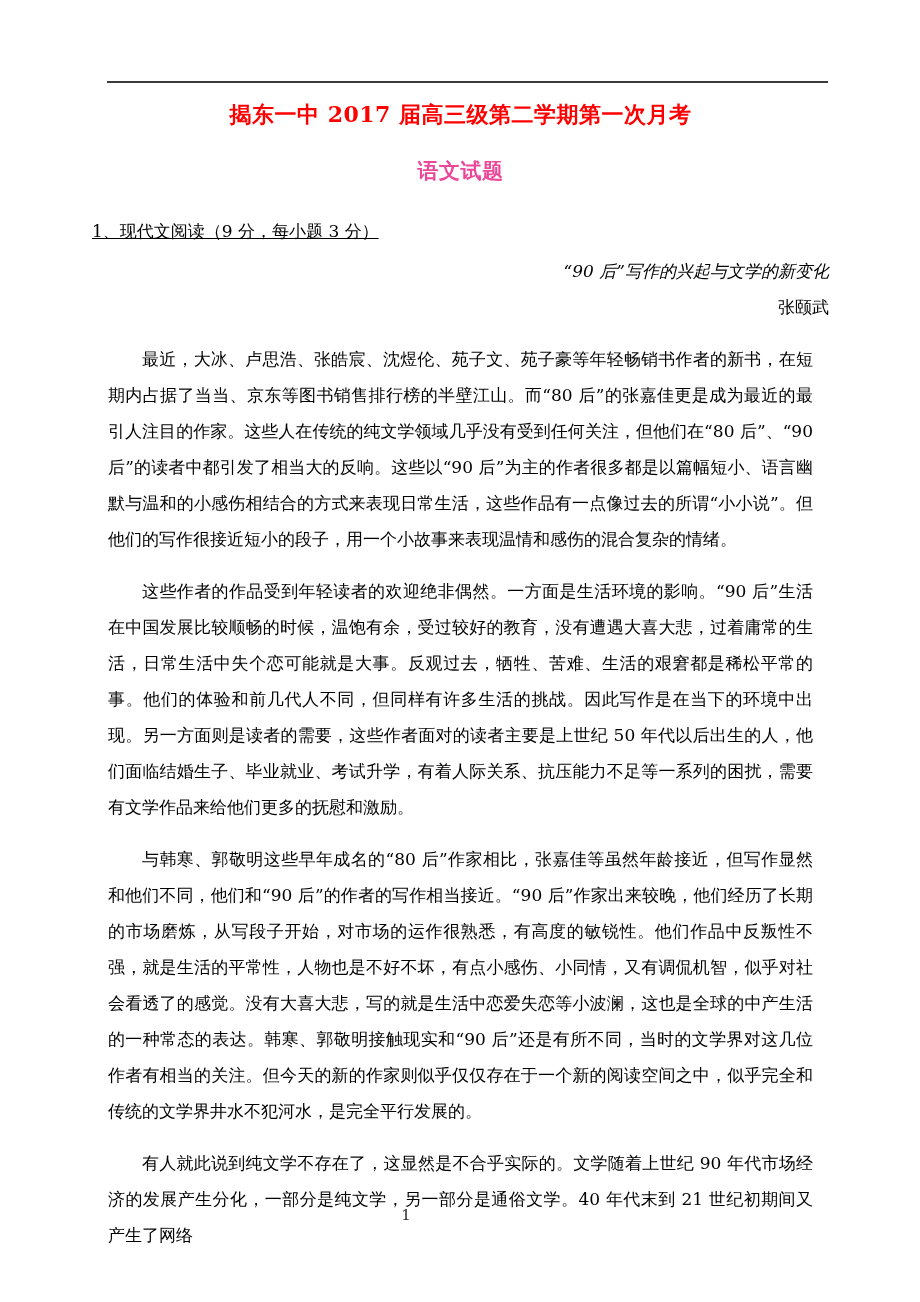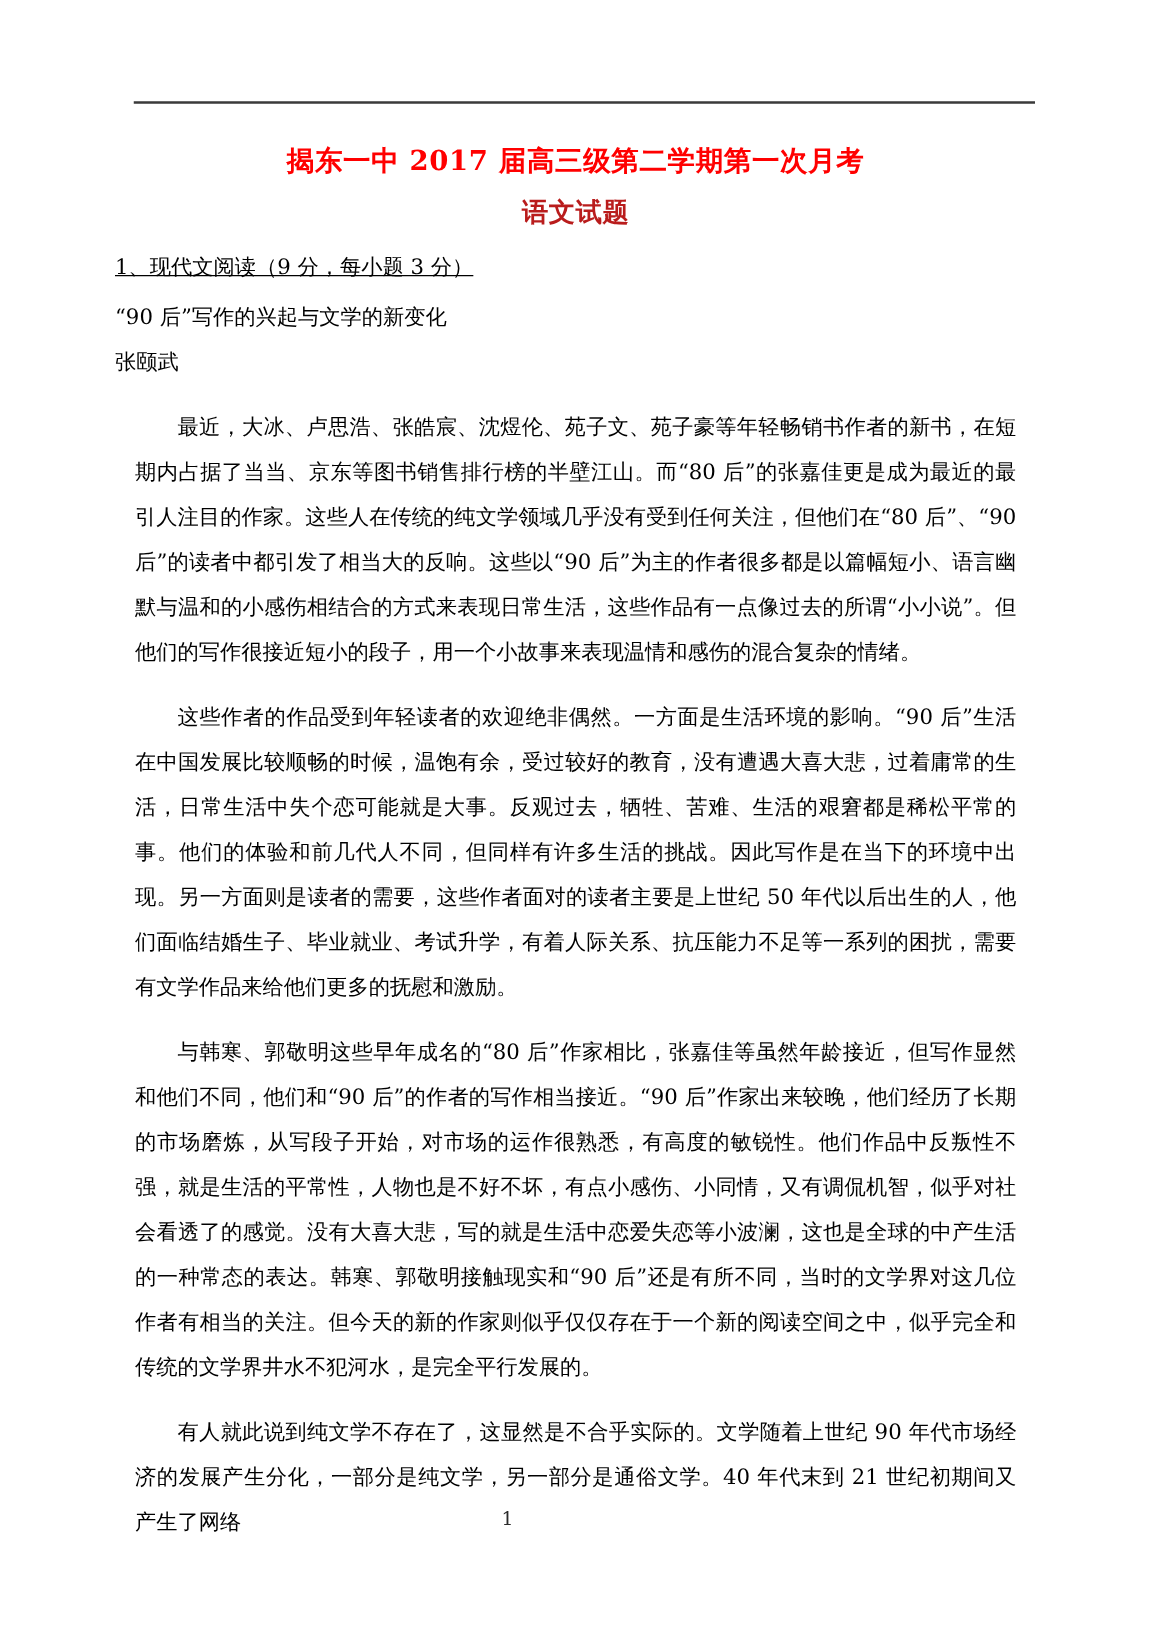--- a/index.html
+++ b/index.html
@@ -32,68 +32,69 @@
     left: 107px;
     top: 81px;
     width: 721px;
     height: 0;
     border-top: 2px solid #3a3a3a;
   }
 
   .content {
     position: absolute;
     left: 92px;
-    top: 104px;
+    top: 89px;
     width: 737px;
   }
 
   .doc-title {
     text-align: center;
     color: #FF0000;
     font-weight: bold;
     font-size: 22px;
     line-height: 38px;
     letter-spacing: 0.5px;
     margin: 0;
     padding-top: 6px;
     font-family: "DejaVu Serif", "Liberation Serif", serif;
   }
   .doc-subtitle {
     text-align: center;
-    color: #b91c1c;
+    color: #ec4899;
     font-weight: bold;
     font-size: 21px;
     line-height: 36px;
     letter-spacing: 0.5px;
-    margin: 0;
+    margin: 16px;
     padding-top: 4px;
   }
 
   .instr {
     font-size: 17px;
     line-height: 36px;
     margin: 0;
     padding-top: 8px;
     text-align: justify;
     text-justify: inter-ideograph;
     text-decoration: underline;
   }
   .instr.second {
     padding-top: 0;
   }
 
   .article-title {
-    text-align: left;
+    text-align: right;
     font-size: 17px;
     line-height: 36px;
     margin: 0;
     padding-top: 4px;
+    font-style: italic;
   }
   .article-author {
-    text-align: left;
+    text-align: right;
     font-size: 17px;
     line-height: 36px;
     margin: 0;
   }
 
   .para {
     font-size: 17px;
     line-height: 36px;
     margin: 16px;
     text-indent: 2em;

